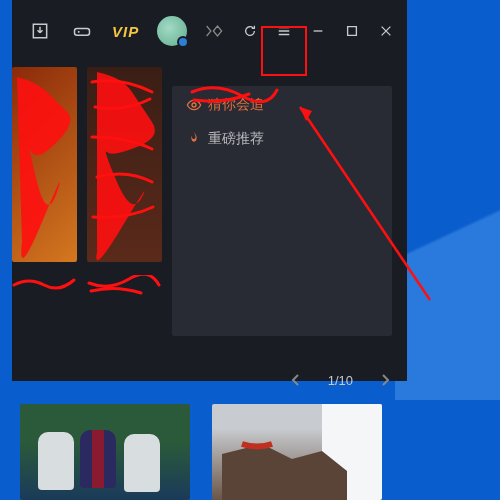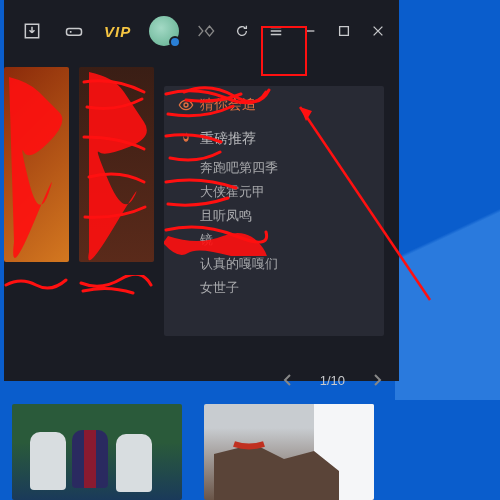--- a/index.html
+++ b/index.html
@@ -1,18 +1,18 @@
 <!DOCTYPE html>
 <html><head>
 <meta charset="utf-8">
 <style>
   * { margin: 0; padding: 0; box-sizing: border-box; }
   body { width: 500px; height: 500px; background: #0a5dcc; font-family: "Microsoft YaHei", sans-serif; overflow: hidden; position: relative; }
   
-  .app-window { position: absolute; left: 4px; top: 0; width: 395px; height: 381px; background: #1a1c24; }
+  .app-window { position: absolute; left: 12px; top: 0; width: 395px; height: 381px; background: #1a1c24; }
   
   .titlebar { height: 62px; display: flex; align-items: center; padding: 0 8px; }
   .titlebar-left { display: flex; align-items: center; gap: 18px; padding-left: 8px; }
   .icon-btn { width: 24px; height: 24px; display: flex; align-items: center; justify-content: center; cursor: pointer; }
   .icon-svg { width: 20px; height: 20px; stroke: #c8c9cc; fill: none; stroke-width: 1.8; }
   .vip-badge { color: #f5c542; font-weight: bold; font-style: italic; font-size: 15px; letter-spacing: 1px; }
   .avatar { width: 30px; height: 30px; border-radius: 50%; background: radial-gradient(circle at 40% 40%, #a3d9c5, #5fae8e); position: relative; }
   .avatar-dot { position: absolute; bottom: -2px; right: -2px; width: 12px; height: 12px; border-radius: 50%; background: #2a7fd6; border: 2px solid #1a1c24; }
   .verify { width: 20px; height: 14px; }
   .titlebar-right { margin-left: auto; display: flex; align-items: center; gap: 8px; }
@@ -156,32 +156,20 @@
     <div class="dd-body">
       <div class="dd-section-head">
         <svg class="fire-icon" viewBox="0 0 24 24">
             <path d="M12 2s4 4 4 8-2 6-4 6-4-2-4-6c0-2 1-3 1-3s-1 5 3 5 2-6 0-10z" fill="#e07040"></path>
           </svg>
         <span class="dd-section-title">重磅推荐</span>
         <svg class="red-scribble" style="left:18px;top:-4px;width:90px;height:24px" viewBox="0 0 90 24">
             <path class="rs-path" d="M2 10q25-10 50 4t35-6M4 18q30 4 55-6"></path>
           </svg>
       </div>
-      <div class="dd-list">
-        <div class="dd-item">奔跑吧第四季</div>
-        <div class="dd-item">大侠霍元甲</div>
-        <div class="dd-item">且听凤鸣</div>
-        <div class="dd-item">镜</div>
-        <div class="dd-item">认真的嘎嘎们</div>
-        <div class="dd-item">女世子</div>
-        <svg class="red-scribble" style="left:0;top:0;width:110px;height:170px" viewBox="0 0 110 170">
-          <path class="rs-path" d="M2 8q30-8 60 4t40-6M4 28q35 6 65-8M2 50q30-4 55 6M6 72q28 6 50-6M2 96q35-6 70 6M4 118q30 4 60-6M2 144q35-8 70 6t30-4"></path>
-          <path class="rs-fill" d="M4 150q30 10 55 0t40 12-25 10-50-5-25-10z"></path>
-        </svg>
-      </div>
     </div>
   </div>
 
   <div class="pager-bar">
     <div class="page-arrow">
       <svg viewBox="0 0 16 16">
           <path d="M10 3L5 8l5 5"></path>
         </svg>
     </div>
     <span>

